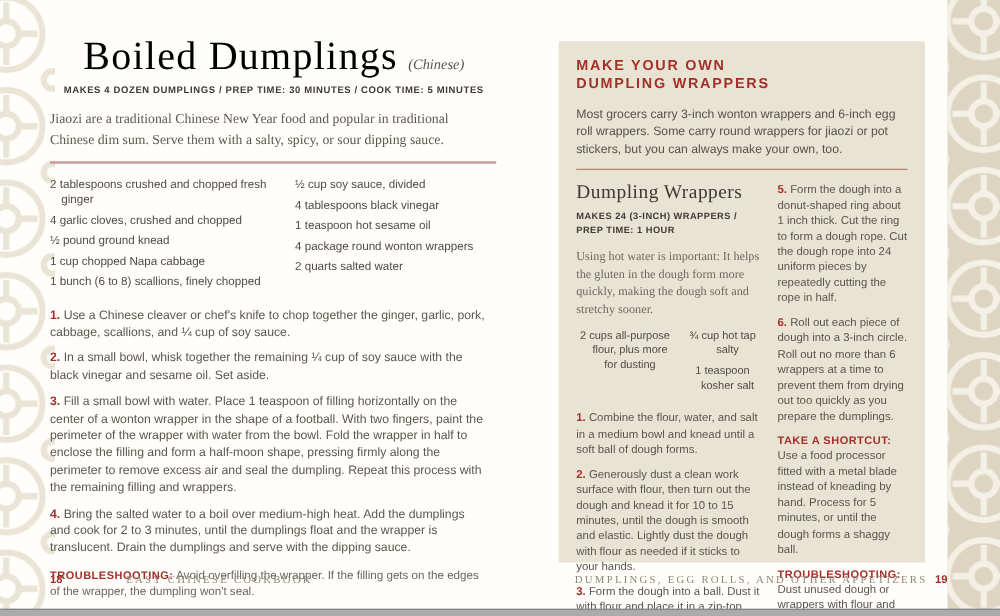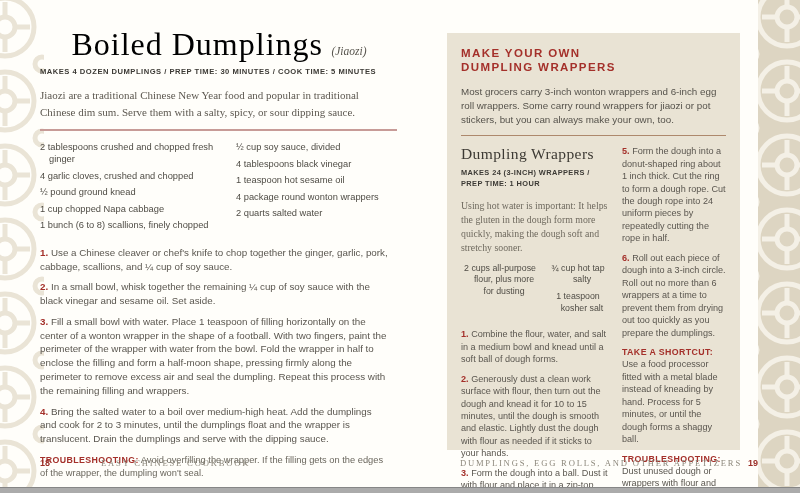--- a/index.html
+++ b/index.html
@@ -10,21 +10,21 @@
   .pattern-right{position:absolute;left:758px;top:0;width:42px;height:100%;background:#ddd5c2;}
   .pattern-left svg,.pattern-right svg{display:block;}
   
   .bottom-bar{position:absolute;left:0;bottom:0;width:100%;height:6px;background:#ababab;border-top:1px solid #868686;box-sizing:border-box;}
 
   
   .page-left{position:absolute;left:40px;top:26px;width:358px;}
   .lp-titleblock{text-align:center;margin-bottom:4px;}
   .lp-title{font-family:"Liberation Serif",serif;font-size:32px;letter-spacing:1px;color:#000000;font-weight:normal;display:inline;}
   .lp-title-suffix{font-family:"Liberation Serif",serif;font-style:italic;font-size:11.5px;color:#55524b;margin-left:4px;}
-  .lp-meta{font-size:7.6px;font-weight:bold;letter-spacing:.5px;color:#3c3a35;margin-bottom:11px;}
+  .lp-meta{text-align:center;font-size:7.6px;font-weight:bold;letter-spacing:.5px;color:#3c3a35;margin-bottom:11px;}
   .lp-intro{font-family:"Liberation Serif",serif;font-size:11px;line-height:1.5;color:#5d5850;width:336px;margin-bottom:9px;}
   .lp-divider{border:none;border-top:2px solid #c79b97;margin:0 0 10px;width:357px;}
   .lp-ingredients{display:flex;margin-bottom:10px;}
   .lp-ingredients ul{list-style:none;margin:0;padding:0;}
   .ing-col1{width:196px;}
   .ing-col2{width:160px;}
   .lp-ingredients li{font-size:9.3px;line-height:1.3;color:#4f4c45;margin-bottom:4.5px;padding-left:9px;text-indent:-9px;}
   .lp-steps .step{margin:0 0 6.5px;font-size:9.8px;line-height:1.42;color:#5a564f;width:350px;}
   .step-num{color:#a4302a;font-weight:bold;}
   .note{font-size:9.3px;line-height:1.42;color:#6b675e;width:350px;margin:8px 0 0;}
@@ -94,21 +94,21 @@
           </g>
         </pattern>
       </defs>
       <rect width="42" height="493" fill="url(#latticeR)"></rect>
     </svg>
   </div>
 
   <div class="page-left">
     <div class="lp-titleblock">
       <h1 class="lp-title">Boiled Dumplings</h1>
-      <span class="lp-title-suffix">(Jiaozi)</span>
+      <span class="lp-title-suffix">(Chinese)</span>
     </div>
     <div class="lp-meta">MAKES 4 DOZEN DUMPLINGS / PREP TIME: 30 MINUTES / COOK TIME: 5 MINUTES</div>
     <p class="lp-intro">Jiaozi are a traditional Chinese New Year food and popular in traditional Chinese dim sum. Serve them with a salty, spicy, or sour dipping sauce.</p>
     <hr class="lp-divider">
 
     <div class="lp-ingredients">
       <ul class="ing-col1">
         <li>2 tablespoons crushed and chopped fresh ginger</li>
         <li>4 garlic cloves, crushed and chopped</li>
         <li>½ pound ground knead</li>

